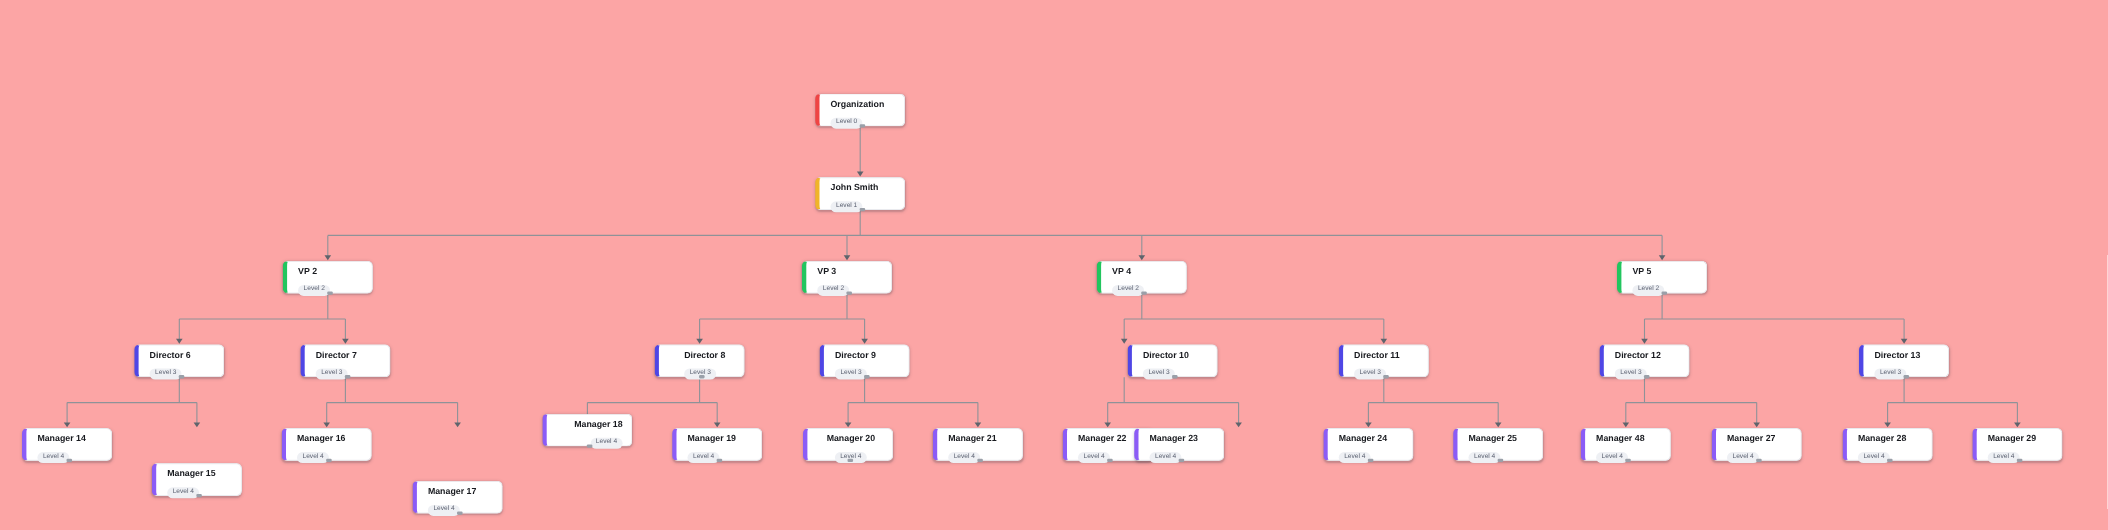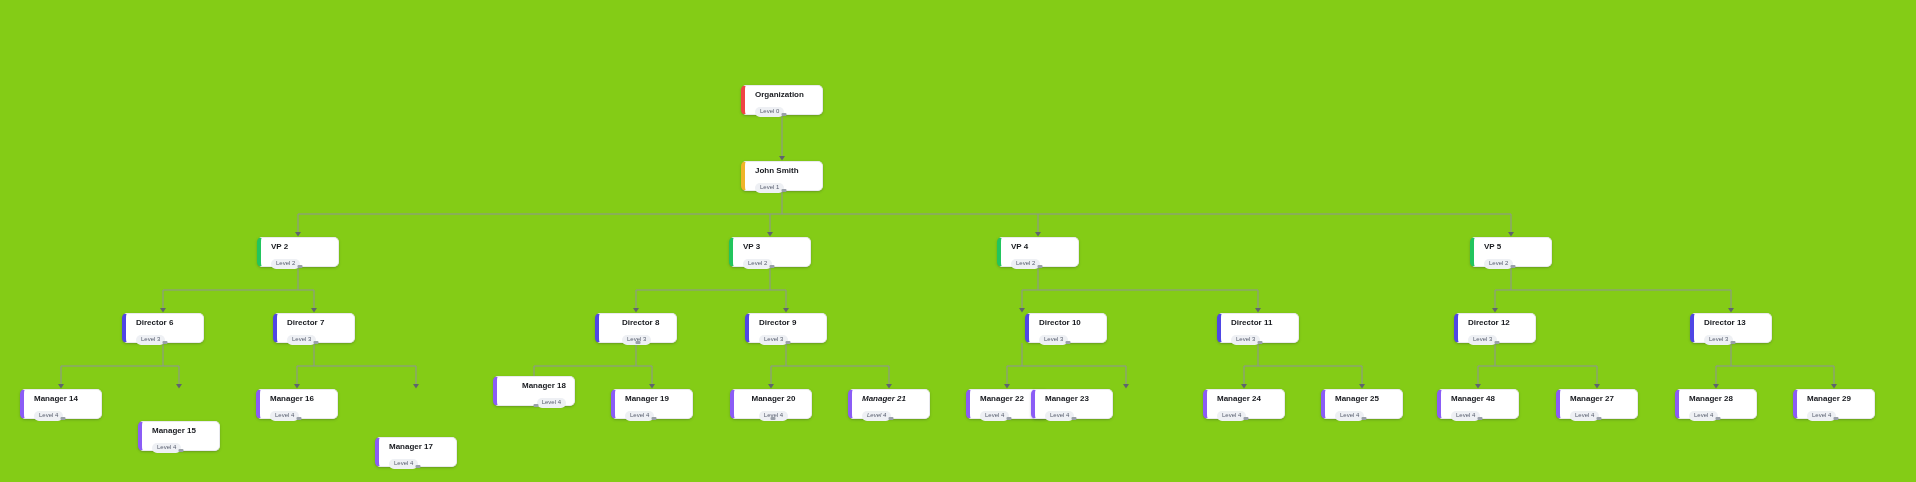--- a/index.html
+++ b/index.html
@@ -5,21 +5,21 @@
   html, body {
     margin: 0;
     padding: 0;
     background: #ffffff;
     font-family: "Liberation Sans", sans-serif;
   }
   #chart {
     position: relative;
     width: 1916px;
     height: 482px;
-    background: #84cc16;
+    background: #fca5a5;
     overflow: hidden;
   }
   #edges {
     position: absolute;
     left: 0; top: 0;
     pointer-events: none;
   }
   .node {
     position: absolute;
     transform: translateX(-50%);
@@ -128,21 +128,21 @@
     <div class="node" style="left: 1258px; top: 313px; min-width: 82px; height: 30px; border-left-color: rgb(79, 70, 229);"><span class="title">Director 11</span><span class="badge">Level 3</span><span class="handle"></span></div>
     <div class="node" style="left: 1495px; top: 313px; min-width: 82px; height: 30px; border-left-color: rgb(79, 70, 229);"><span class="title">Director 12</span><span class="badge">Level 3</span><span class="handle"></span></div>
     <div class="node" style="left: 1731px; top: 313px; min-width: 82px; height: 30px; border-left-color: rgb(79, 70, 229);"><span class="title">Director 13</span><span class="badge">Level 3</span><span class="handle"></span></div>
     <div class="node" style="left: 61px; top: 389px; min-width: 82px; height: 30px; border-left-color: rgb(139, 92, 246);"><span class="title">Manager 14</span><span class="badge">Level 4</span><span class="handle"></span></div>
     <div class="node" style="left: 179px; top: 389px; min-width: 82px; height: 30px; border-left-color: rgb(139, 92, 246); margin-top: 32px;"><span class="title">Manager 15</span><span class="badge">Level 4</span><span class="handle"></span></div>
     <div class="node" style="left: 297px; top: 389px; min-width: 82px; height: 30px; border-left-color: rgb(139, 92, 246);"><span class="title">Manager 16</span><span class="badge">Level 4</span><span class="handle"></span></div>
     <div class="node" style="left: 416px; top: 389px; min-width: 82px; height: 30px; border-left-color: rgb(139, 92, 246); margin-top: 48px;"><span class="title">Manager 17</span><span class="badge">Level 4</span><span class="handle"></span></div>
     <div class="node" style="left: 534px; top: 376px; min-width: 82px; height: 30px; border-left-color: rgb(139, 92, 246); text-align: right;"><span class="title">Manager 18</span><span class="badge">Level 4</span><span class="handle"></span></div>
     <div class="node" style="left: 652px; top: 389px; min-width: 82px; height: 30px; border-left-color: rgb(139, 92, 246);"><span class="title">Manager 19</span><span class="badge">Level 4</span><span class="handle"></span></div>
     <div class="node" style="left: 771px; top: 389px; min-width: 82px; height: 30px; border-left-color: rgb(139, 92, 246); text-align: center;"><span class="title">Manager 20</span><span class="badge">Level 4</span><span class="handle"></span></div>
-    <div class="node" style="left: 889px; top: 389px; min-width: 82px; height: 30px; border-left-color: rgb(139, 92, 246); font-style: italic;"><span class="title">Manager 21</span><span class="badge">Level 4</span><span class="handle"></span></div>
+    <div class="node" style="left: 889px; top: 389px; min-width: 82px; height: 30px; border-left-color: rgb(139, 92, 246);"><span class="title">Manager 21</span><span class="badge">Level 4</span><span class="handle"></span></div>
     <div class="node" style="left: 1007px; top: 389px; min-width: 82px; height: 30px; border-left-color: rgb(139, 92, 246);"><span class="title">Manager 22</span><span class="badge">Level 4</span><span class="handle"></span></div>
     <div class="node" style="left: 1072px; top: 389px; min-width: 82px; height: 30px; border-left-color: rgb(139, 92, 246);"><span class="title">Manager 23</span><span class="badge">Level 4</span><span class="handle"></span></div>
     <div class="node" style="left: 1244px; top: 389px; min-width: 82px; height: 30px; border-left-color: rgb(139, 92, 246);"><span class="title">Manager 24</span><span class="badge">Level 4</span><span class="handle"></span></div>
     <div class="node" style="left: 1362px; top: 389px; min-width: 82px; height: 30px; border-left-color: rgb(139, 92, 246);"><span class="title">Manager 25</span><span class="badge">Level 4</span><span class="handle"></span></div>
     <div class="node" style="left: 1478px; top: 389px; min-width: 82px; height: 30px; border-left-color: rgb(139, 92, 246);"><span class="title">Manager 48</span><span class="badge">Level 4</span><span class="handle"></span></div>
     <div class="node" style="left: 1597px; top: 389px; min-width: 82px; height: 30px; border-left-color: rgb(139, 92, 246);"><span class="title">Manager 27</span><span class="badge">Level 4</span><span class="handle"></span></div>
     <div class="node" style="left: 1716px; top: 389px; min-width: 82px; height: 30px; border-left-color: rgb(139, 92, 246);"><span class="title">Manager 28</span><span class="badge">Level 4</span><span class="handle"></span></div>
     <div class="node" style="left: 1834px; top: 389px; min-width: 82px; height: 30px; border-left-color: rgb(139, 92, 246);"><span class="title">Manager 29</span><span class="badge">Level 4</span><span class="handle"></span></div>
   </div>
 

